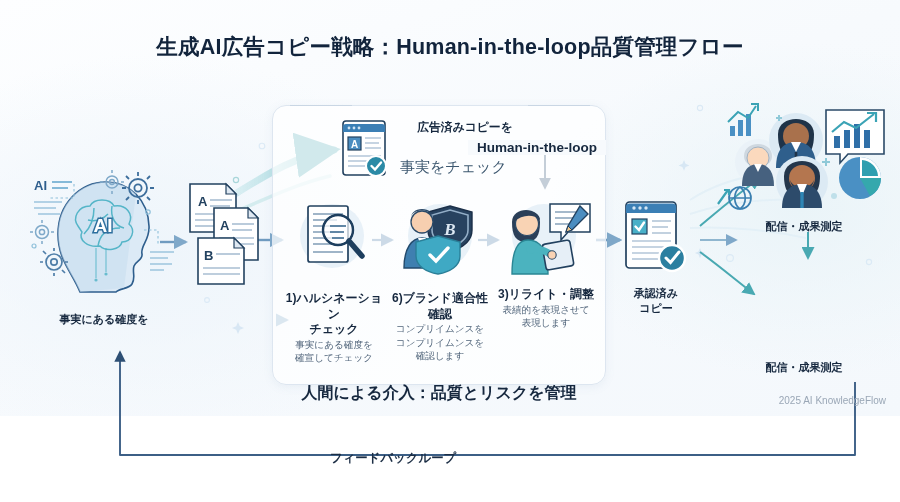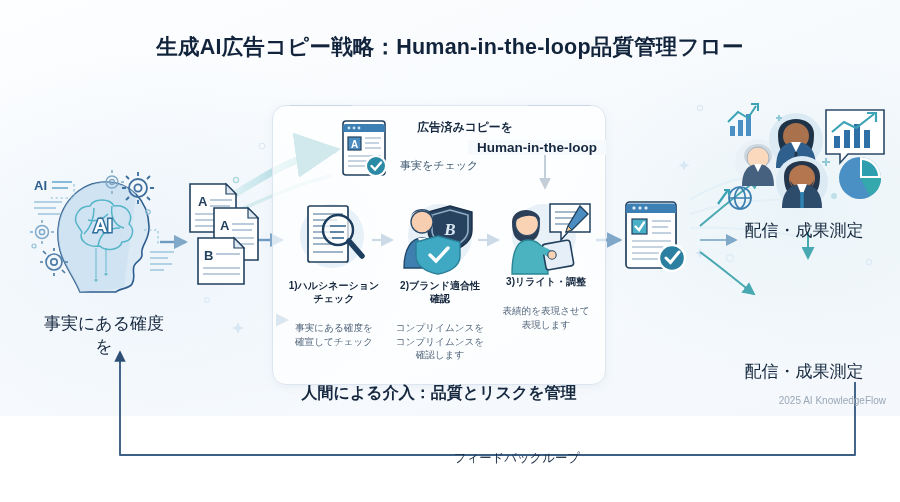--- a/index.html
+++ b/index.html
@@ -49,68 +49,68 @@
   #hitl-rule-r { left: 528px; width: 62px; }
 
   #hitl-caption {
     position: absolute; left: 272px; top: 383px; width: 334px;
     text-align: center; font-size: 16px; font-weight: bold; color: #15273e;
   }
 
   
   .stage-label {
     position: absolute; text-align: center;
-    font-size: 17px; font-weight: normal; color: #16283f; line-height: 1.38;
+    font-size: 11px; font-weight: bold; color: #16283f; line-height: 1.38;
   }
 
   
   #ai-gen { position: absolute; left: 28px; top: 168px; width: 150px; height: 130px; }
   #ai-gen-label { left: 38px; top: 312px; width: 132px; }
 
   
   #doc-stack { position: absolute; left: 186px; top: 176px; width: 96px; height: 110px; }
 
   
   #factcheck-doc { position: absolute; left: 340px; top: 118px; width: 52px; height: 62px; }
   #factcheck-text {
     position: absolute; left: 400px; top: 120px; width: 130px;
   }
   #factcheck-text .l1 { font-size: 11.8px; font-weight: bold; color: #16283f; text-align: center; }
-  #factcheck-text .l2 { font-size: 11px; color: #3d5870; margin-top: 22px; }
+  #factcheck-text .l2 { font-size: 15px; color: #3d5870; margin-top: 22px; }
 
   
   .step { position: absolute; width: 104px; }
   .step-icon { width: 104px; height: 78px; position: relative; }
   .step-title {
-    margin-top: 5px; text-align: center;
-    font-size: 10px; font-weight: bold; color: #15273e; line-height: 1.3;
+    margin-top: 17px; text-align: center;
+    font-size: 12px; font-weight: bold; color: #15273e; line-height: 1.3;
   }
   .step-desc {
-    margin-top: 16px; text-align: center;
+    margin-top: 0; text-align: center;
     font-size: 9.6px; color: #51657b; line-height: 1.42;
   }
   #step-1 { left: 282px; top: 196px; }
   #step-2 { left: 388px; top: 196px; }
   #step-3 { left: 494px; top: 192px; }
 
   
   #approved { position: absolute; left: 618px; top: 196px; width: 74px; height: 84px; }
   #approved-label { left: 614px; top: 286px; width: 84px; }
 
   
   #people-cluster { position: absolute; left: 718px; top: 100px; width: 176px; height: 108px; }
   #people-label { left: 714px; top: 219px; width: 180px; }
 
   #metrics-chart { position: absolute; left: 736px; top: 262px; width: 156px; height: 94px; }
   #metrics-label { left: 714px; top: 360px; width: 180px; }
 
   
   #feedback-label {
     position: absolute; left: 330px; top: 450px; width: 250px;
-    text-align: right; font-size: 12.4px; font-weight: normal; color: #1b2d44;
+    text-align: left; font-size: 12.4px; font-weight: bold; color: #1b2d44;
   }
 
   
   #footer {
     position: absolute; right: 14px; bottom: 10px;
     font-size: 10px; color: #9aa7b6;
   }
 
   svg { display: block; overflow: visible; }
   #wires { position: absolute; inset: 0; width: 900px; height: 502px; pointer-events: none; }
@@ -402,21 +402,21 @@
         <circle cx="34" cy="26" r="11" fill="#f7cfb0" stroke="#2b4a68" stroke-width="1.3"></circle>
         <path d="M23 22 C23 12 45 12 45 22 C45 17 41 13 34 13 C27 13 23 17 23 22 Z" fill="#2c4a69"></path>
         <path d="M16 72 C 16 52 24 42 34 42 C 44 42 52 52 52 72 Z" fill="#3f7fb0" stroke="#234a6c" stroke-width="1.4"></path>
         <path d="M30 42 L34 52 L38 42 Z" fill="#ffffff"></path>
 
         <path d="M50 40 L72 46 V60 C72 70 62 76 50 78 C38 76 28 70 28 60 V46 Z" fill="#3fa9c4" stroke="#2a7f98" stroke-width="1.4"></path>
         <path d="M42 59 L48 65 L60 52" fill="none" stroke="#ffffff" stroke-width="3.4" stroke-linecap="round"></path>
       </svg>
     </div>
     <div class="step-title">
-      <div>2)ブランド適合性</div>
+      <div>6)ブランド適合性</div>
       <div>確認</div>
     </div>
     <div class="step-desc">
       <div>コンプリイムンスを</div>
       <div>コンプリイムンスを</div>
       <div>確認します</div>
     </div>
   </div>
 
   <div class="step" id="step-3">
@@ -470,20 +470,24 @@
           <path d="M34 37 L53 37"></path>
         <path d="M14 45 L53 45"></path>
           <path d="M14 51 L53 51"></path>
           <path d="M14 57 L53 57"></path>
           <path d="M14 63 L40 63"></path>
       </g>
       <circle cx="54" cy="62" r="13" fill="#2b7fa0" stroke="#ffffff" stroke-width="2.4"></circle>
       <path d="M48 62 L52.5 66.5 L61 56" fill="none" stroke="#ffffff" stroke-width="3" stroke-linecap="round"></path>
     </svg>
   </div>
+  <div class="stage-label" id="approved-label">
+    <div>承認済み</div>
+    <div>コピー</div>
+  </div>
 
   <div id="people-cluster">
     <svg viewBox="0 0 176 108" width="176" height="108">
 
       <g>
         <g fill="#4a90c4">
           <rect x="12" y="26" width="5" height="10"></rect>
             <rect x="20" y="20" width="5" height="16"></rect>
           <rect x="28" y="14" width="5" height="22"></rect>
         </g>

